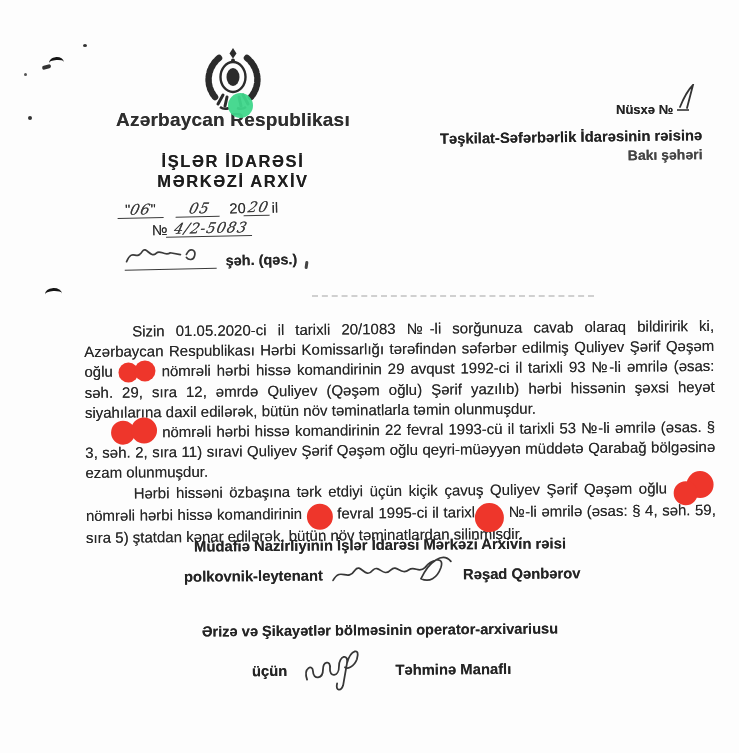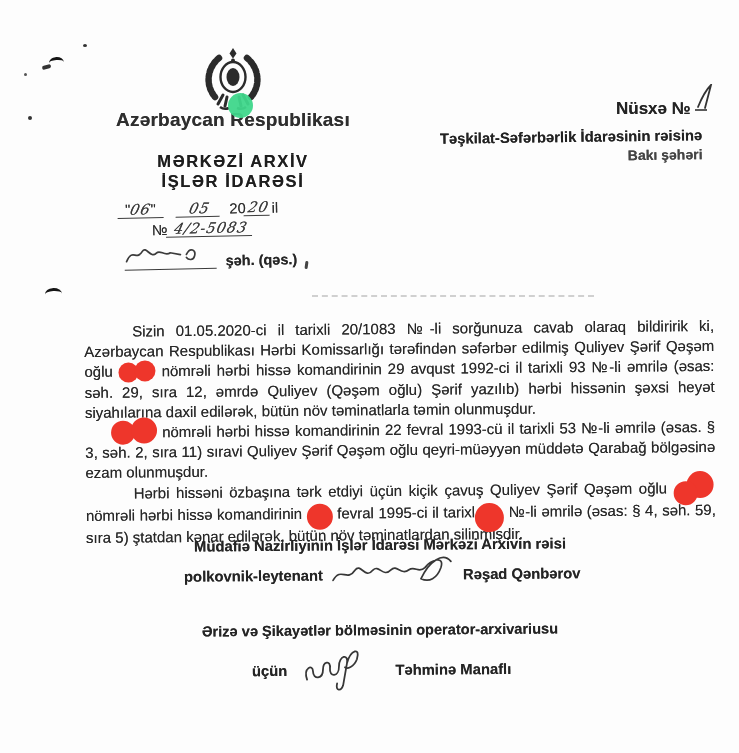--- a/index.html
+++ b/index.html
@@ -18,21 +18,21 @@
   .stamp{position:absolute;left:118px;top:200px;font-size:14.5px;color:#2f2f2f;transform:rotate(-1.2deg);}
   .stamp .row{display:flex;align-items:flex-end;white-space:nowrap;}
   .hand{font-family:"DejaVu Serif",serif;font-style:italic;display:inline-block;
         transform:skewX(-14deg);color:#3b3b3b;letter-spacing:1px;}
   .ul{border-bottom:1.7px solid #3a3a3a;display:inline-block;text-align:center;}
   .row2{margin:3px 0 0 34px;}
   .row3{margin:6px 0 0 6px;align-items:center;}
   .pages{font-weight:700;margin-left:9px;color:#262626;}
   .scribble{display:inline-block;}
   
-  .copyno{position:absolute;left:616px;top:84px;font-size:17px;font-weight:700;color:#232323;
+  .copyno{position:absolute;left:616px;top:84px;font-size:13px;font-weight:700;color:#232323;
           display:flex;align-items:flex-end;}
   .addressee{position:absolute;right:37px;top:129px;text-align:right;transform:rotate(-.8deg);}
   .addr1{font-weight:700;font-size:14.8px;color:#222;}
   .addr2{font-weight:700;font-size:14px;color:#444;margin-top:3px;}
   .dashline{position:absolute;left:312px;top:295px;width:282px;border-top:2px dashed #c9c9c9;opacity:.85;}
   
   .body{position:absolute;left:84px;top:322px;width:630px;font-size:15px;line-height:20.2px;
         text-align:justify;color:#282828;transform:rotate(-.55deg);transform-origin:left top;}
   .body p{margin:0;}
   .p1,.p3{text-indent:48px;}
@@ -94,22 +94,22 @@
     </svg>
   </div>
 
   <i class="dot-green"></i>
 
   <div class="org">
     <div>Azərbaycan Respublikası</div>
   </div>
 
   <div class="dept">
+    <div>İŞLƏR İDARƏSİ</div>
     <div>MƏRKƏZİ ARXİV</div>
-    <div>İŞLƏR İDARƏSİ</div>
   </div>
 
   <div class="stamp">
     <div class="row">
       <span class="ul" style="min-width:46px;">
         <span>"</span><span class="hand">06</span><span>"</span>
       </span>
       <span style="width:14px;"></span>
       <span class="ul hand" style="min-width:44px;">05</span>
       <span style="width:8px;"></span>

